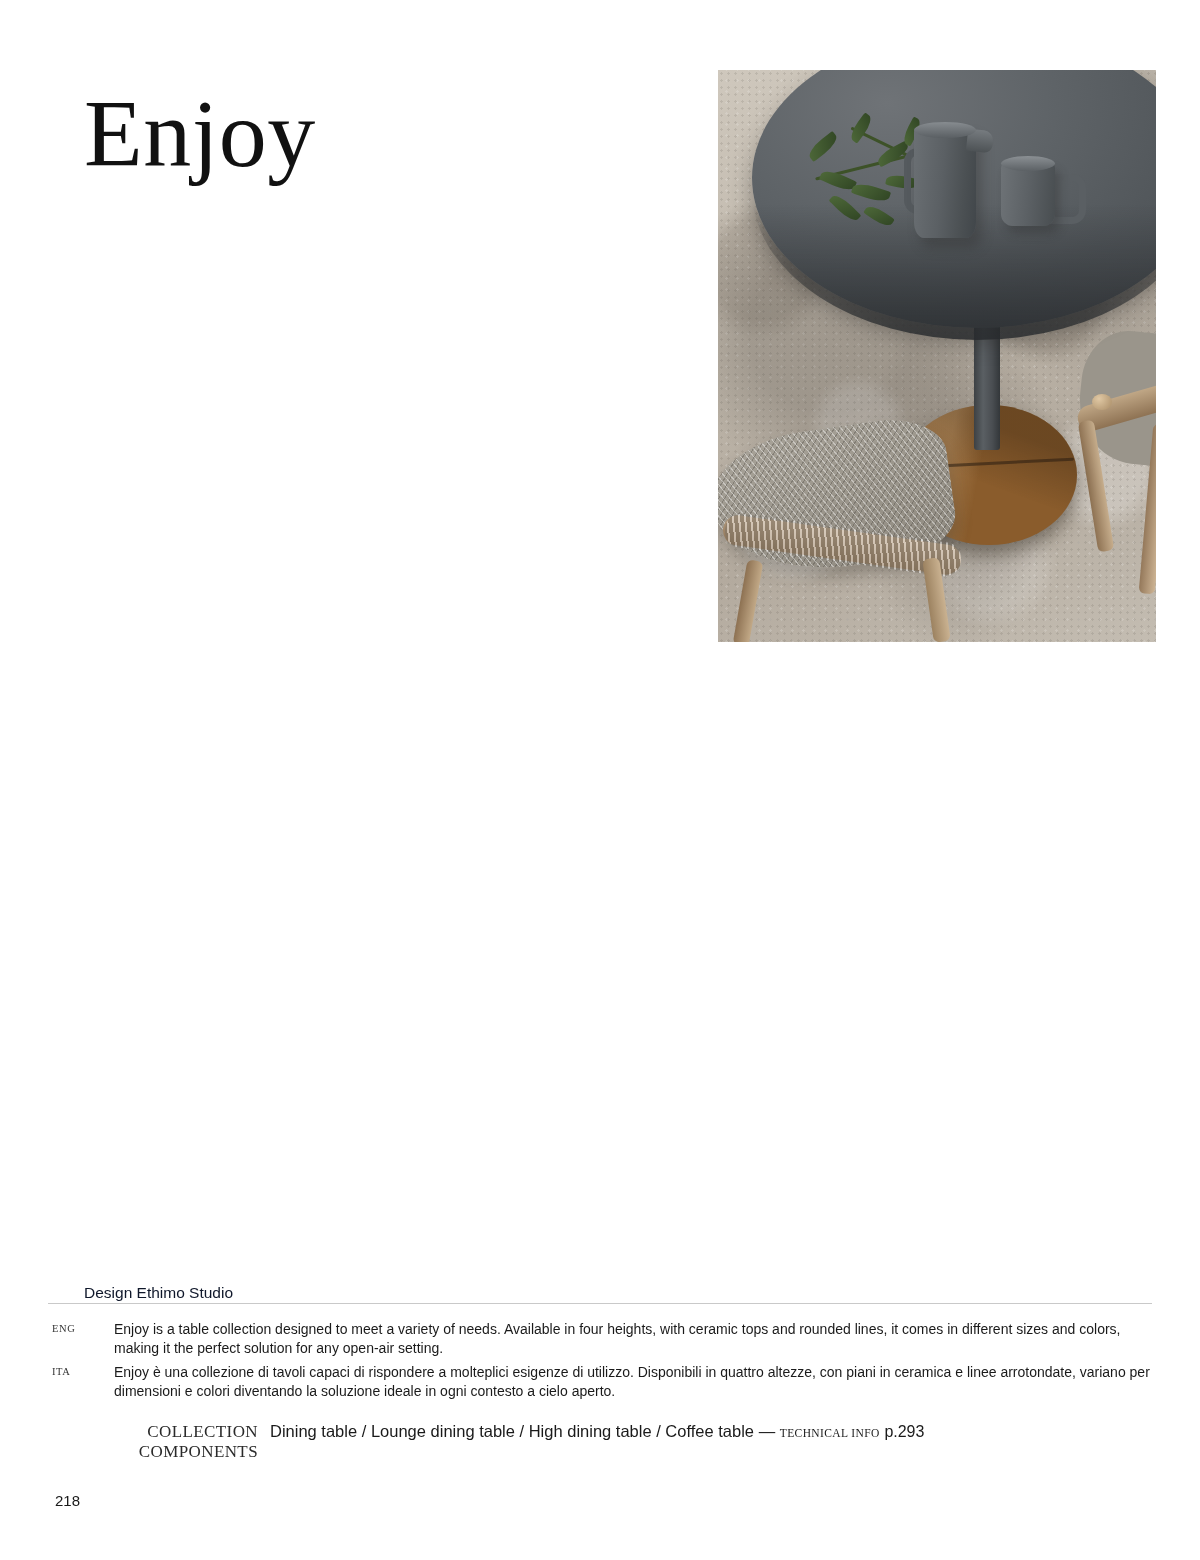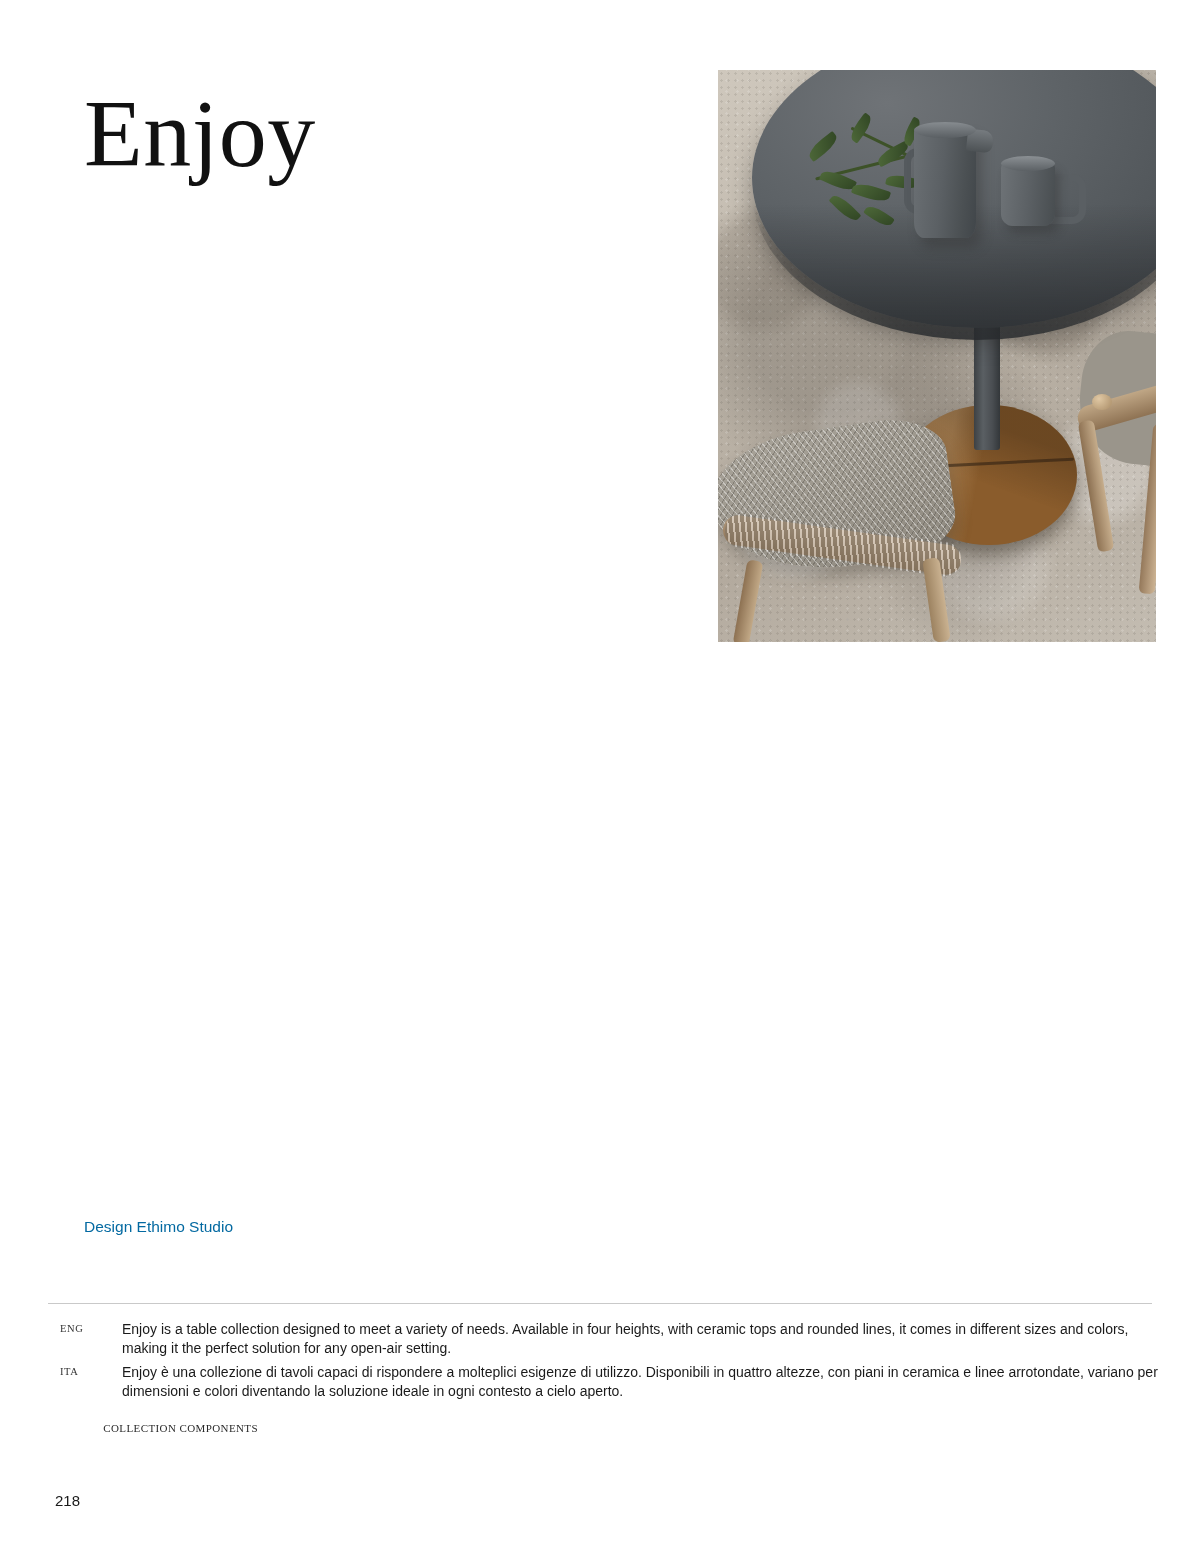--- a/index.html
+++ b/index.html
@@ -327,37 +327,37 @@
     left: 22px; top: 62px;
     width: 20px; height: 16px;
     background: radial-gradient(circle at 35% 30%, #e0c8a4, #a98c66);
     border-radius: 50%;
   }
 
   
   .designer {
     position: absolute;
     left: 84px;
-    top: 1218px;
+    top: 1284px;
     font-size: 15.5px;
-    color: #0369a1;
+    color: #0f172a;
   }
 
   .rule {
     position: absolute;
     left: 48px;
     top: 1303px;
     width: 1104px;
     height: 1px;
     background: #c9c9c9;
   }
 
   .lang-block {
     position: absolute;
-    left: 60px;
+    left: 52px;
     top: 1320px;
     width: 1104px;
   }
   .lang-row {
     display: flex;
     align-items: flex-start;
     margin-bottom: 6px;
   }
   .lang-tag {
     width: 62px;
@@ -382,21 +382,21 @@
     width: 1104px;
     display: flex;
     align-items: baseline;
   }
   .components-label {
     width: 210px;
     flex: 0 0 210px;
     text-align: right;
     padding-right: 12px;
     font-family: "Liberation Serif", serif;
-    font-size: 11px;
+    font-size: 17px;
     letter-spacing: 0.4px;
     color: #2a2a2a;
   }
   .components-value {
     font-size: 16.5px;
     color: #1a1a1a;
   }
   .tech-label {
     font-family: "Liberation Serif", serif;
     font-size: 11.5px;
@@ -480,15 +480,20 @@
     <div class="lang-text">Enjoy is a table collection designed to meet a variety of needs. Available in four heights, with ceramic tops and rounded lines, it comes in different sizes and colors, making it the perfect solution for any open-air setting.</div>
   </div>
   <div class="lang-row">
     <div class="lang-tag">ITA</div>
     <div class="lang-text">Enjoy è una collezione di tavoli capaci di rispondere a molteplici esigenze di utilizzo. Disponibili in quattro altezze, con piani in ceramica e linee arrotondate, variano per dimensioni e colori diventando la soluzione ideale in ogni contesto a cielo aperto.</div>
   </div>
 </div>
 
 <div class="components">
   <div class="components-label">COLLECTION COMPONENTS</div>
+  <div class="components-value">
+    <span>Dining table / Lounge dining table / High dining table / Coffee table —</span>
+    <span class="tech-label">TECHNICAL INFO</span>
+    <span class="tech-page">p.293</span>
+  </div>
 </div>
 
 <div class="page-number">218</div>
 
 </body></html>

